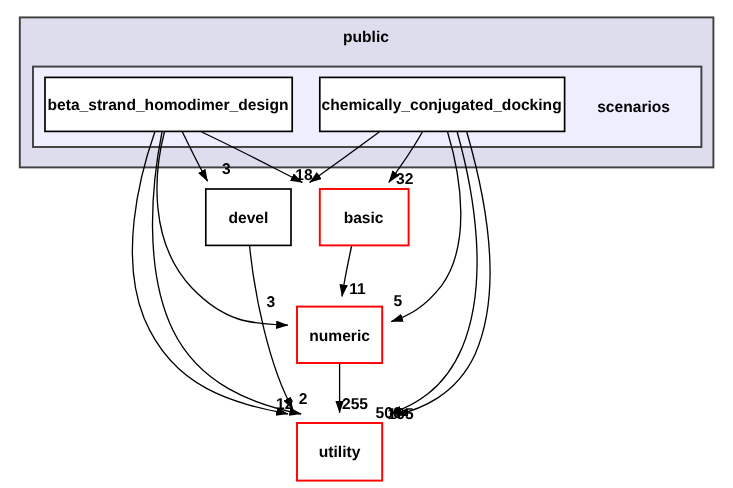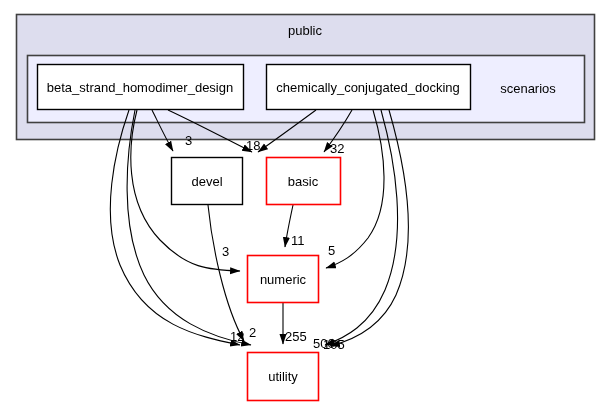--- a/index.html
+++ b/index.html
@@ -7,20 +7,21 @@
     padding: 0;
     background: #ffffff;
   }
   #canvas {
     position: relative;
     width: 611px;
     height: 407px;
     background: #ffffff;
     font-family: "Liberation Sans", sans-serif;
     overflow: hidden;
+    font-weight: bold;
   }
   svg.graph {
     position: absolute;
     left: 0;
     top: 0;
     width: 611px;
     height: 407px;
   }
   .cluster-outer-label,
   .cluster-inner-label,

